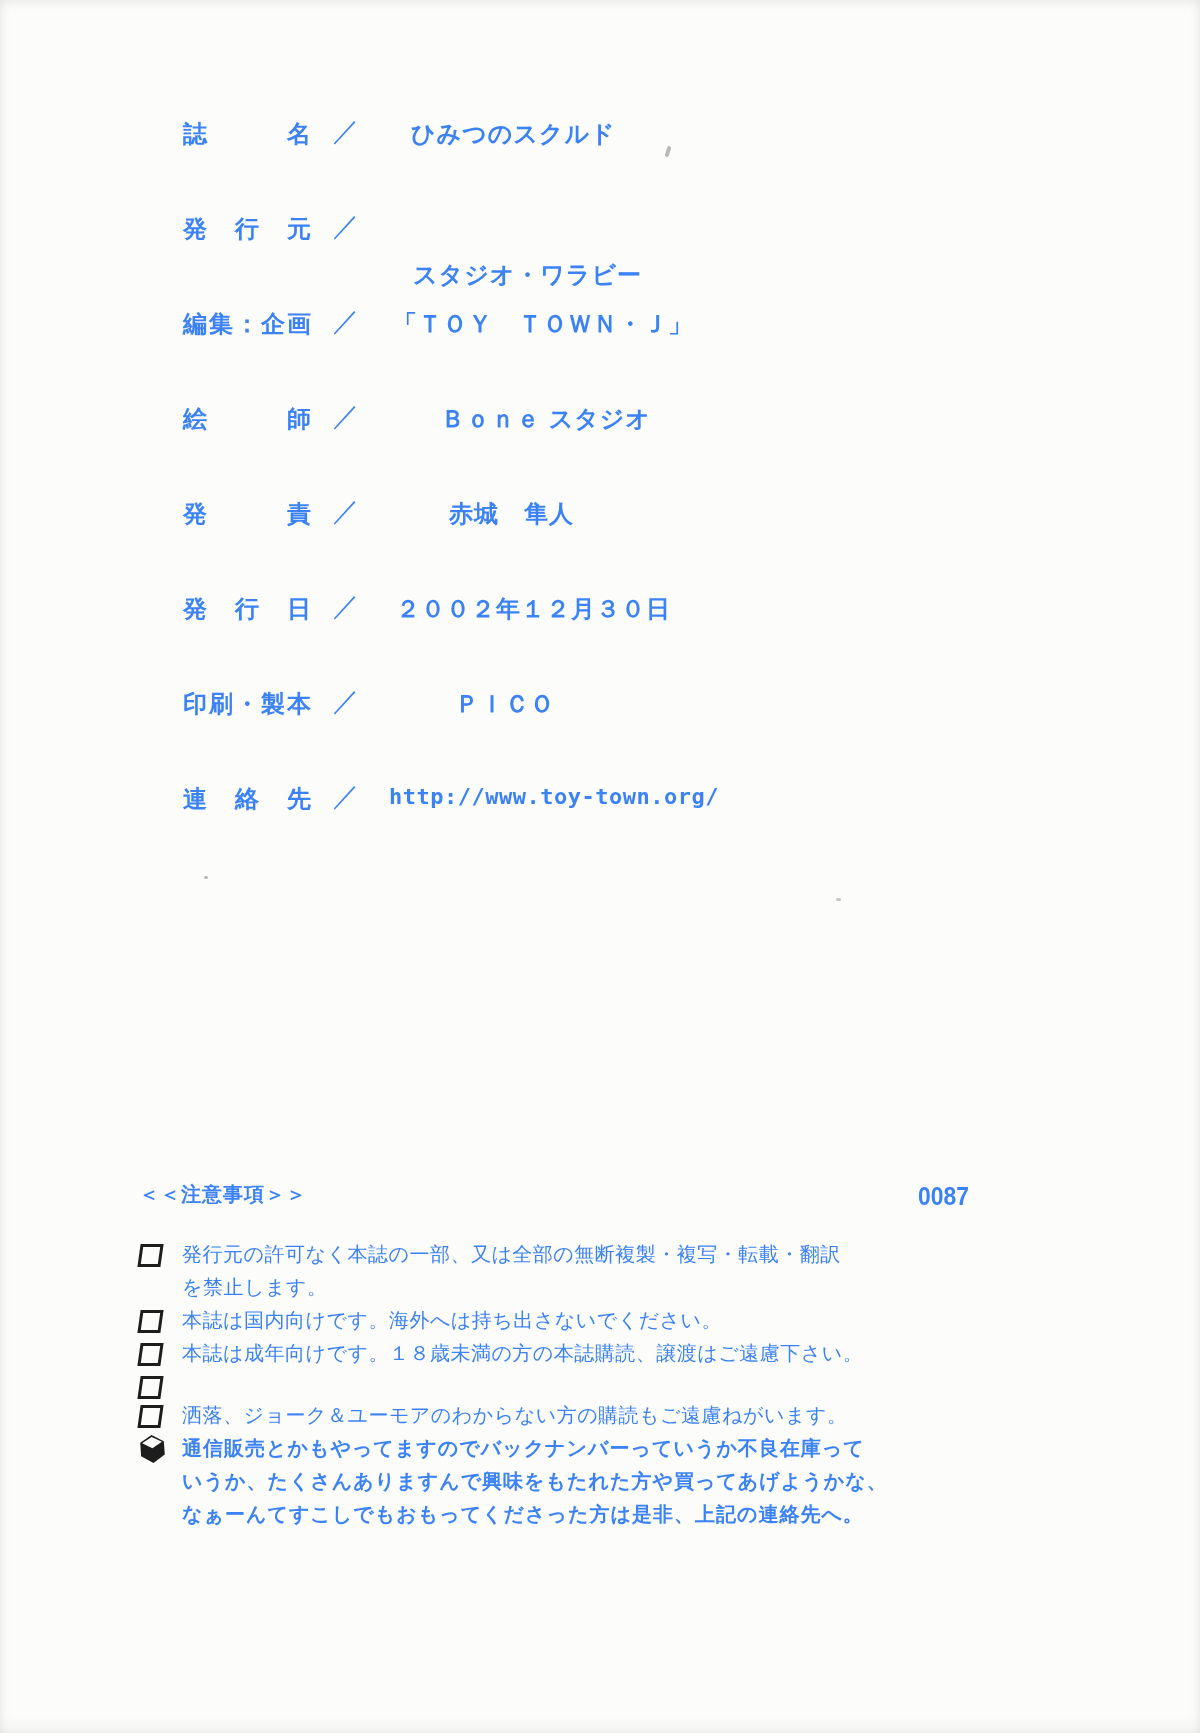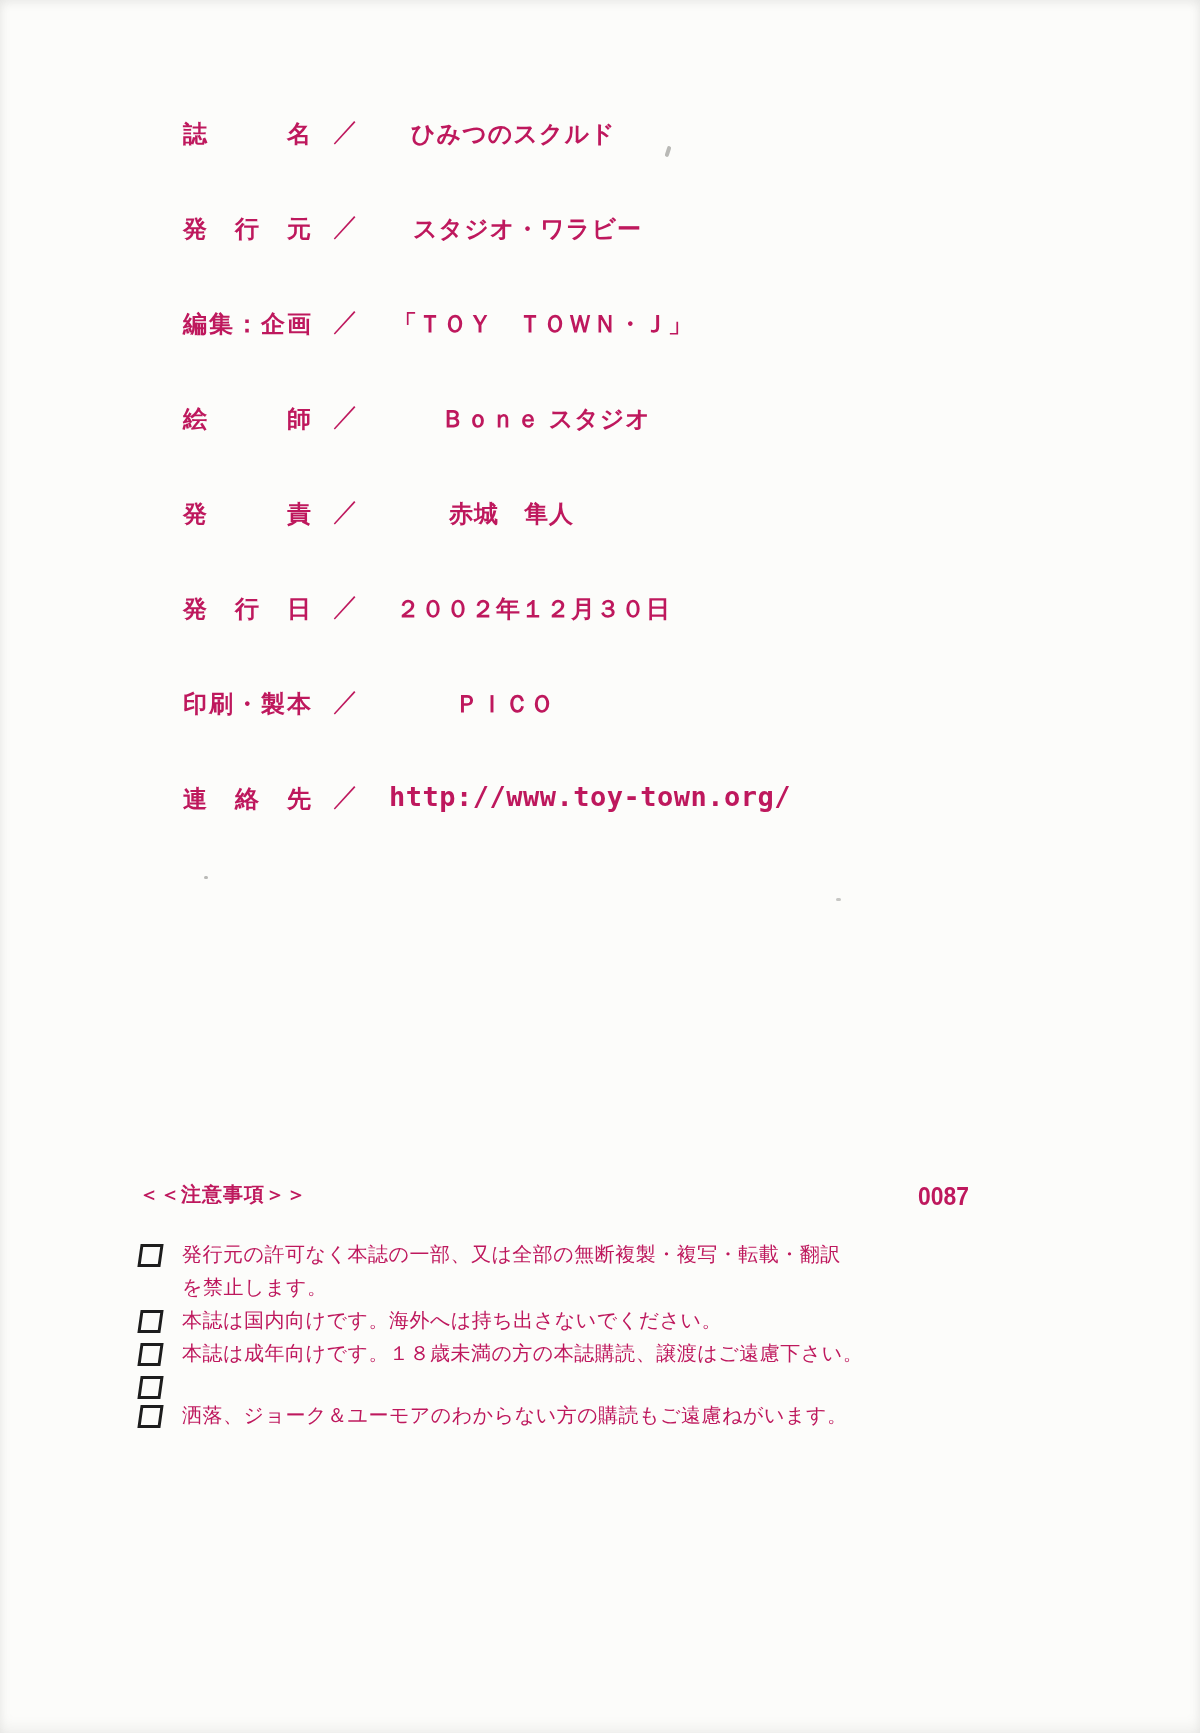--- a/index.html
+++ b/index.html
@@ -1,49 +1,49 @@
 <!DOCTYPE html>
 <html><head>
 <meta charset="utf-8">
 <style>
   html,body{margin:0;padding:0;background:#e8e8e6;}
   .page{
     position:relative;
     width:1200px;height:1733px;
     margin:0 auto;
     background:#fcfcfa;
-    color:#be185d;
+    color:#3b82f6;
     font-family:"Liberation Sans","DejaVu Sans",sans-serif;
     overflow:hidden;
     box-shadow:inset 0 4px 10px rgba(0,0,0,0.06), inset 0 -6px 14px rgba(0,0,0,0.05);
   }
   
   .colophon{position:absolute;left:183px;top:118px;}
   .colophon-row{display:flex;align-items:flex-start;height:95px;font-weight:bold;font-size:24px;}
   .colophon-row .label{
     display:inline-block;width:128px;
     text-align:justify;text-align-last:justify;
     -moz-text-align-last:justify;text-justify:inter-character;
     letter-spacing:0;white-space:nowrap;
   }
   .colophon-row .sep{
     display:inline-block;margin-left:18px;width:34px;
     font-weight:400;font-size:27px;line-height:26px;
     text-align:center;
   }
   .colophon-row .value{white-space:nowrap;letter-spacing:1px;}
   .ind-a{padding-left:48px;}   
-  .ind-b{padding-left:50px;}   
+  .ind-b{padding-left:50px;margin-top:46px;}   
   .ind-c{padding-left:30px;}   
   .ind-d{padding-left:78px;}   
   .ind-e{padding-left:86px;text-align:center;}   
   .ind-f{padding-left:33px;text-align:center;}   
   .ind-g{padding-left:92px;}   
   .ind-h{padding-left:26px;}   
-  .value.mono{font-family:"DejaVu Sans Mono","Liberation Mono",monospace;font-size:27px;letter-spacing:0.5px;line-height:27px;}
+  .value.mono{font-family:"DejaVu Sans Mono","Liberation Mono",monospace;font-size:22px;letter-spacing:0.5px;line-height:27px;}
   
   .notices-heading{
     position:absolute;left:139px;top:1181px;
     font-size:20px;font-weight:bold;letter-spacing:1px;
   }
   .page-number{
     position:absolute;left:918px;top:1181px;
     font-size:26px;font-weight:bold;letter-spacing:0;
     transform:scaleX(0.88);transform-origin:left top;
   }
@@ -155,20 +155,31 @@
 
     <div class="notice-item">
       <span class="bullet-box"></span>
     </div>
 
     <div class="notice-item">
       <span class="bullet-box"></span>
       <span class="notice-text">洒落、ジョーク＆ユーモアのわからない方の購読もご遠慮ねがいます。</span>
     </div>
 
+    <div class="notice-item gothic">
+      <span class="bullet-cube">
+        <svg width="27" height="28" viewBox="0 0 24 26" xmlns="http://www.w3.org/2000/svg">
+          <polygon points="12,0 23,6.5 23,19 12,26 1,19 1,6.5" fill="#1d1d1d"></polygon>
+          <polygon points="12,1.8 21.2,7 12,12.2 2.8,7" fill="#fcfcfa"></polygon>
+        </svg>
+      </span>
+      <span class="notice-text">通信販売とかもやってますのでバックナンバーっていうか不良在庫って
+いうか、たくさんありますんで興味をもたれた方や買ってあげようかな、
+なぁーんてすこしでもおもってくださった方は是非、上記の連絡先へ。</span>
+    </div>
 
   </div>
 
   <div class="speck speck1"></div>
   <div class="speck speck2"></div>
   <div class="speck speck3"></div>
 
 </div>
 
 </body></html>

